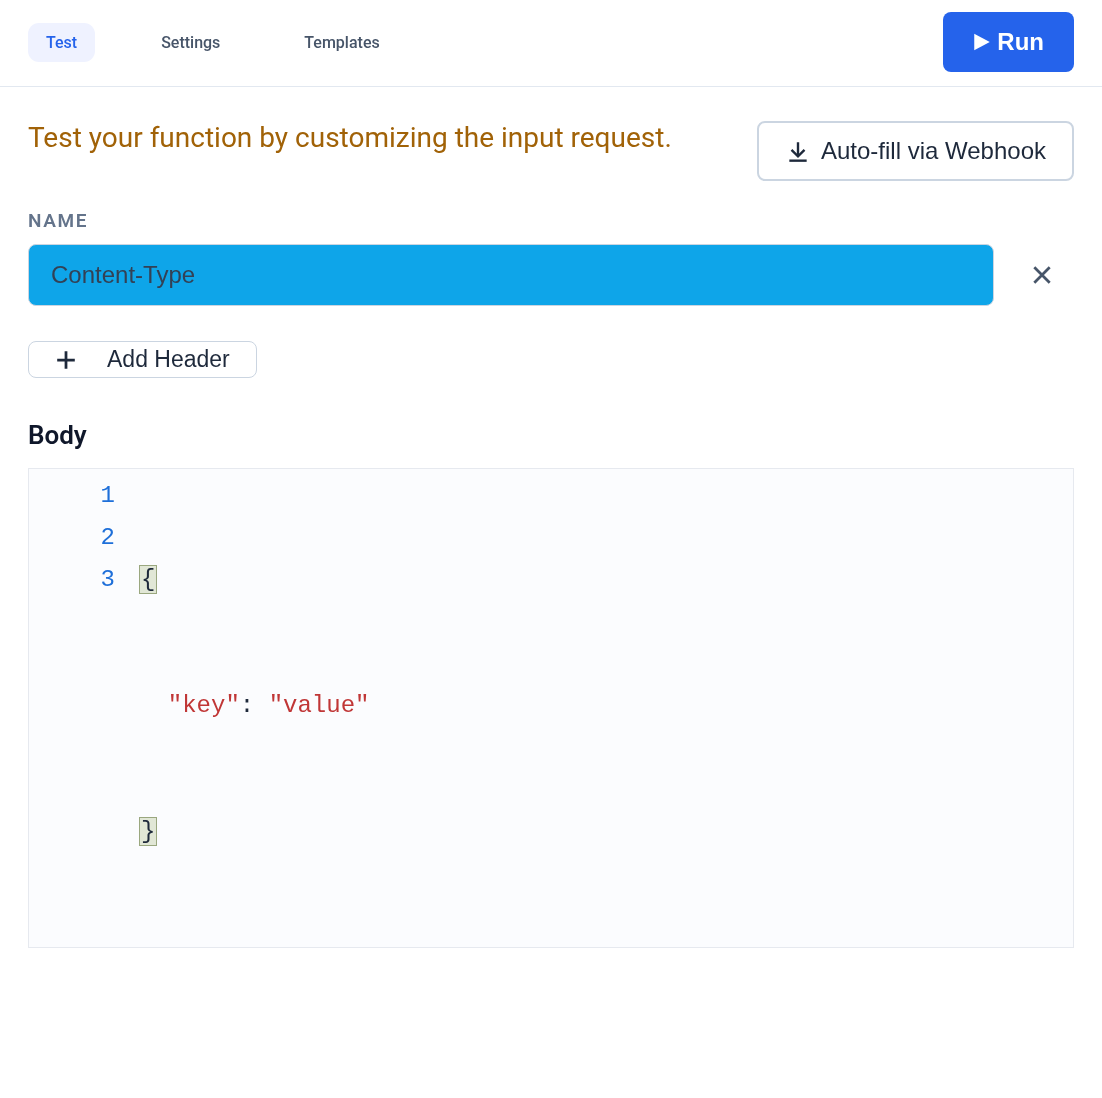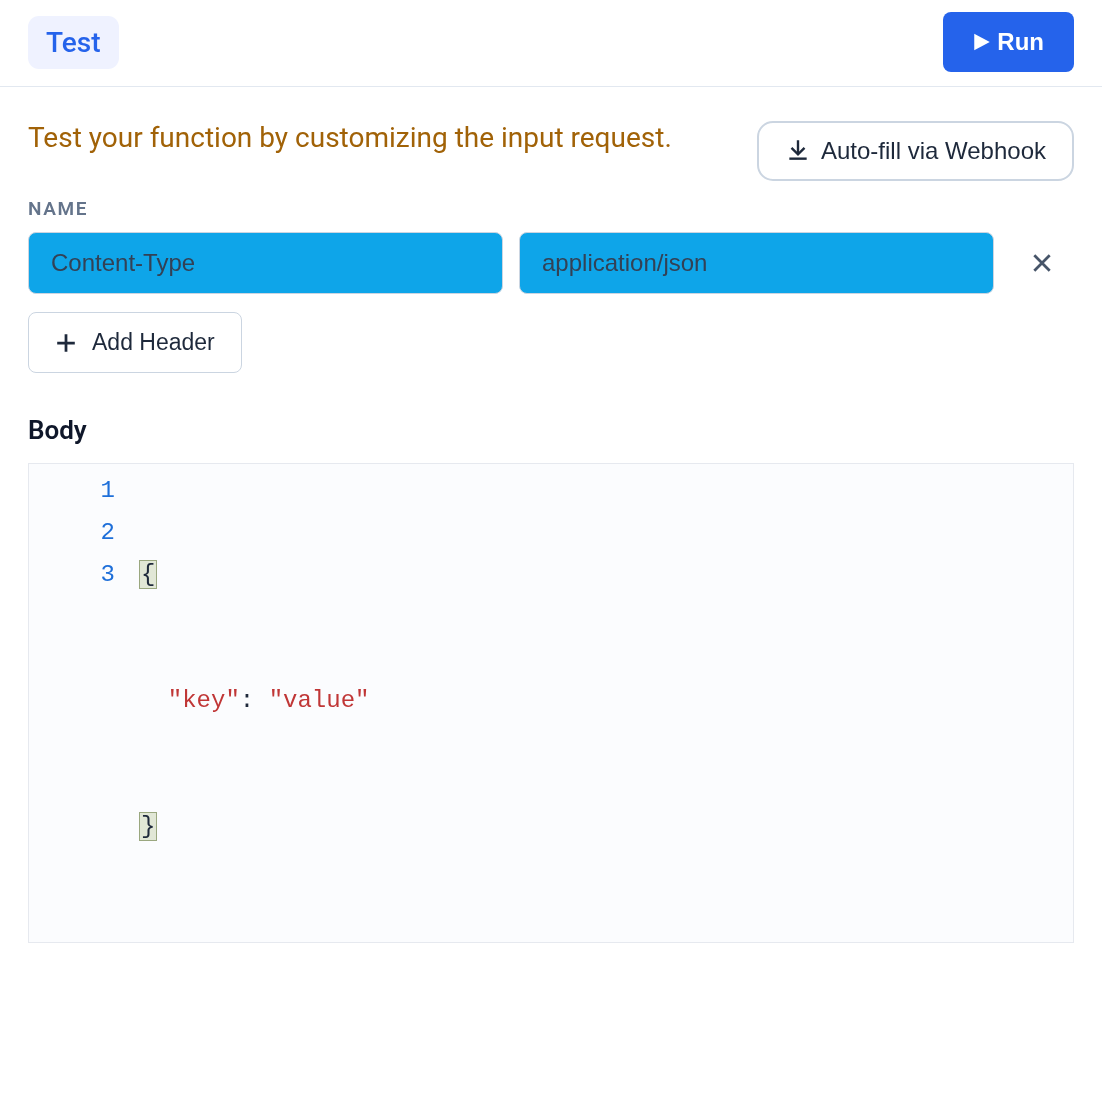--- a/index.html
+++ b/index.html
@@ -15,21 +15,21 @@
     justify-content: space-between;
     padding: 12px 28px 14px 28px;
     border-bottom: 1px solid #e2e8f0;
   }
   .tabs {
     display: flex;
     gap: 48px;
     align-items: center;
   }
   .tab {
-    font-size: 28px;
+    font-size: 16px;
     font-weight: 500;
     color: #475569;
     padding: 10px 18px;
     border-radius: 11px;
     cursor: pointer;
   }
   .tab.active {
     color: #2563eb;
     background: #eff2ff;
   }
@@ -62,42 +62,42 @@
     font-weight: 700;
     color: #0f172a;
   }
   .subtitle {
     font-size: 28px;
     color: #a16207;
     font-weight: 400;
   }
   .autofill-btn {
     display: inline-flex;
-    align-items: flex-start;
+    align-items: flex-end;
     gap: 10px;
     border: 2px solid #cbd5e1;
     background: #ffffff;
     color: #1e293b;
-    border-radius: 16px;
+    border-radius: 8px;
     padding: 14px 26px;
     font-size: 24px;
     font-weight: 500;
     cursor: pointer;
   }
   .autofill-btn svg { width: 26px; height: 26px; stroke: #1e293b; fill: none; stroke-width: 2.2; }
   .section-heading {
     font-size: 26px;
     font-weight: 600;
     color: #0f172a;
     margin-top: 42px;
   }
   .hdr-labels {
     display: flex;
     gap: 16px;
-    margin-top: 16px;
+    margin-top: 28px;
   }
   .hdr-label {
     flex: 1;
     font-size: 19px;
     font-weight: 600;
     letter-spacing: 1.6px;
     color: #64748b;
   }
   .hdr-label.value { margin-left: 0; }
   .hdr-spacer-x { width: 64px; }
@@ -123,27 +123,27 @@
     justify-content: center;
     background: none;
     border: none;
     cursor: pointer;
     padding: 10px;
   }
   .x-btn svg { width: 22px; height: 22px; stroke: #475569; stroke-width: 2.5; }
   .add-btn {
     display: inline-flex;
     align-items: center;
-    gap: 15px;
-    margin-top: 18px;
+    gap: 30px;
+    margin-top: 35px;
     border: 1.5px solid #cbd5e1;
     background: #ffffff;
     color: #1e293b;
     border-radius: 8px;
-    padding: 16px 26px;
+    padding: 4px 26px;
     font-size: 23px;
     font-weight: 500;
     cursor: pointer;
   }
   .add-btn svg { width: 22px; height: 22px; stroke: #1e293b; stroke-width: 2.5; }
   .editor {
     margin-top: 18px;
     border: 1px solid #e6e9ef;
     background: #fbfcfe;
     font-family: "SFMono-Regular", Consolas, "Liberation Mono", Menlo, monospace;
@@ -175,20 +175,22 @@
   .j-key { color: #c03636; }
   .j-str { color: #c03636; }
   .j-punct { color: #1e293b; }
 </style>
 </head>
 <body>
 
 <div class="topbar">
   <div class="tabs">
     <div class="tab active">Test</div>
+    <div class="tab">Settings</div>
+    <div class="tab">Templates</div>
   </div>
   <button class="run-btn">
     <svg viewBox="0 0 16 18">
         <path d="M1 1.5 L15 9 L1 16.5 Z"></path>
       </svg>
     <span>Run</span>
   </button>
 </div>
 
 <div class="main">
@@ -207,21 +209,20 @@
   </div>
 
 
   <div class="hdr-labels">
     <div class="hdr-label">NAME</div>
     <div class="hdr-spacer-x"></div>
   </div>
 
   <div class="header-row">
     <input class="hdr-input" value="Content-Type" style="">
-    <input class="hdr-input" value="application/json" style="">
     <button class="x-btn">
       <svg viewBox="0 0 20 20" fill="none">
           <path d="M3 3 L17 17 M17 3 L3 17"></path>
         </svg>
     </button>
   </div>
 
   <button class="add-btn">
     <svg viewBox="0 0 20 20" fill="none">
         <path d="M10 2 L10 18 M2 10 L18 10"></path>

